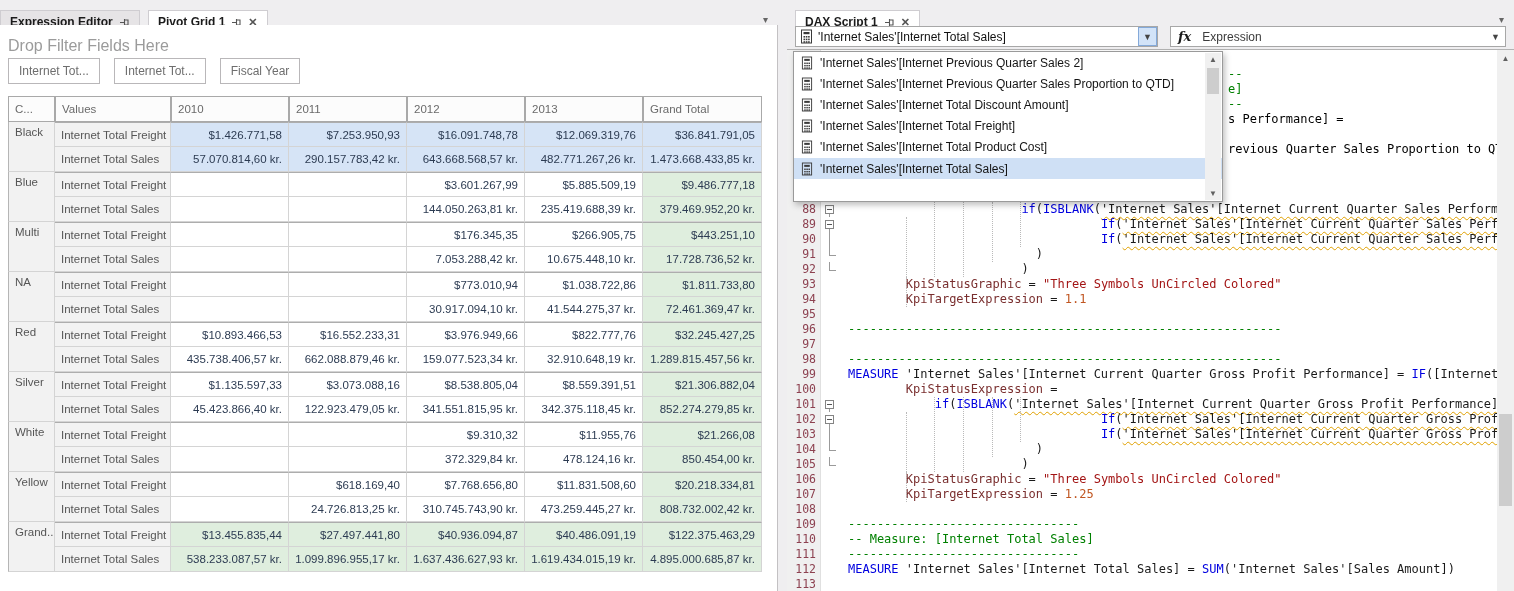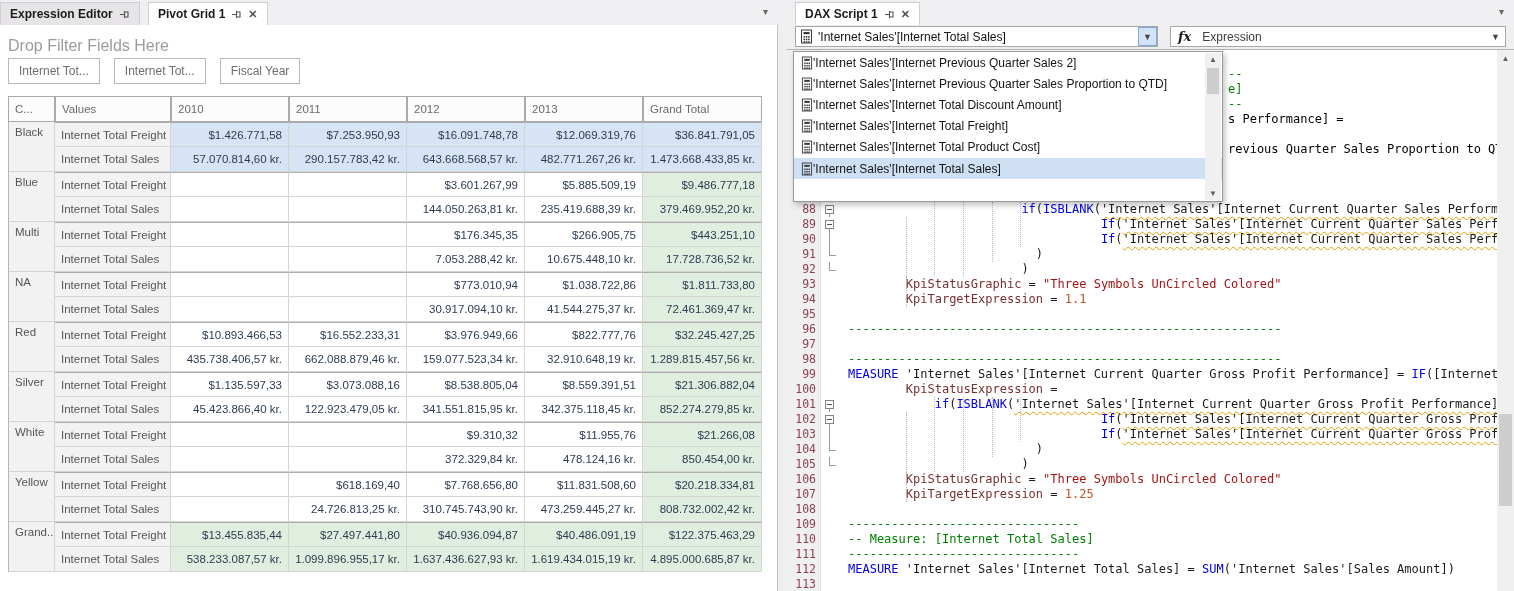--- a/index.html
+++ b/index.html
@@ -1,20 +1,20 @@
 <!DOCTYPE html>
 <html><head>
 <meta charset="utf-8">
 <style>
   html,body{margin:0;padding:0;}
   body{width:1514px;height:591px;overflow:hidden;position:relative;background:#efeef0;
        font-family:"Liberation Sans",sans-serif;-webkit-font-smoothing:antialiased;}
   .abs{position:absolute;}
   
-  .tabstrip{top:0;height:25px;background:#efeef0;}
+  .tabstrip{top:8px;height:25px;background:#efeef0;}
   .tab{position:absolute;top:2px;height:23px;display:flex;align-items:center;gap:6px;
        padding:0 9px;font-size:12px;font-weight:bold;color:#1b1b1b;box-sizing:border-box;
        border:1px solid #cfcdd1;border-bottom:none;}
   .tab.inactive{background:#e6e4e6;}
   .tab.active{background:#ffffff;}
   .pin svg{display:block;}
   .xbtn{font-size:11px;color:#555;line-height:1;}
   .caret{position:absolute;top:6px;font-size:10px;color:#666;}
   
   #left-panel{left:0;top:25px;width:778px;height:566px;background:#fff;border-right:1px solid #c3c1c3;box-sizing:border-box;}
@@ -64,21 +64,21 @@
   .fharm{position:absolute;left:9px;top:8px;width:7px;height:1px;background:#9a9a9a;}
   .guide{position:absolute;width:1px;border-left:1px dotted #b9b9b9;}
   
   .sb-track{background:#f0f0f0;position:absolute;}
   .sb-btn{position:absolute;width:17px;height:17px;display:flex;align-items:center;justify-content:center;
           font-size:8px;color:#606060;}
   .sb-thumb{position:absolute;left:2px;width:13px;background:#cdcdcd;}
   
   #measure-dropdown{position:absolute;left:6px;top:51px;width:430px;height:151px;background:#fff;
      border:1px solid #9a9a9a;box-sizing:border-box;box-shadow:2px 3px 6px rgba(0,0,0,.25);z-index:50;}
-  .dd-item{height:21.2px;display:flex;align-items:center;padding-left:7px;font-size:12px;color:#141414;}
+  .dd-item{height:21.2px;display:flex;align-items:center;gap:7px;padding-left:7px;font-size:12px;color:#141414;}
   .dd-item.selected{background:#cfe0f5;}
   #dd-scroll{position:absolute;right:1px;top:1px;width:16px;height:147px;background:#f0f0f0;}
 </style>
 </head>
 <body>
 
 <div class="abs tabstrip" style="left:0;width:778px;">
   <div class="tab inactive" style="left:0;">
     <span>Expression Editor</span>
     <span class="pin">

